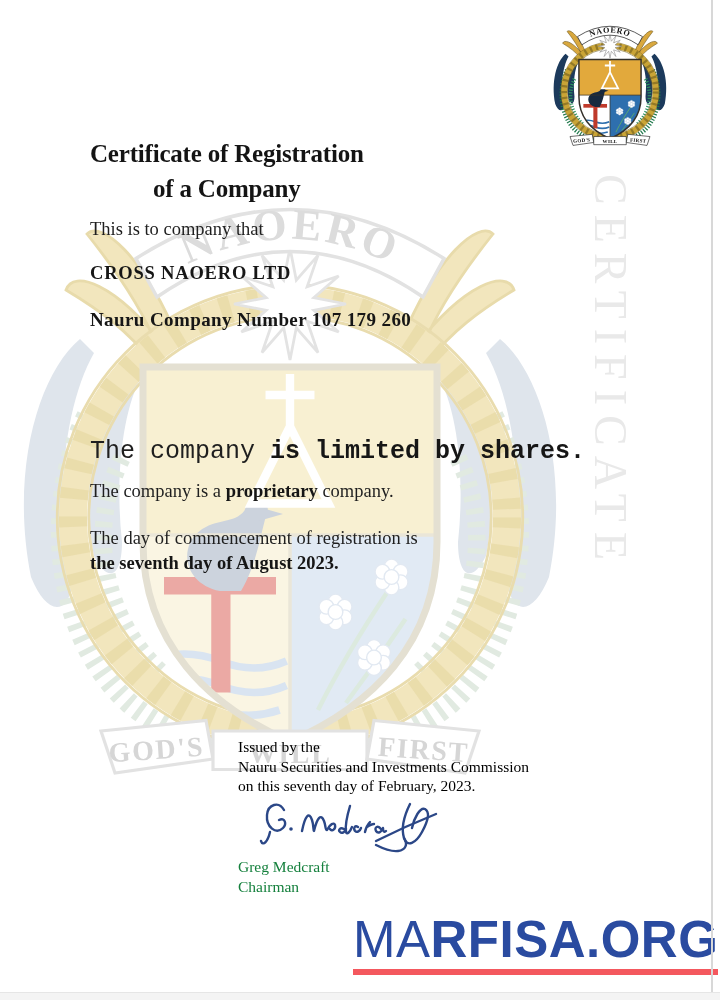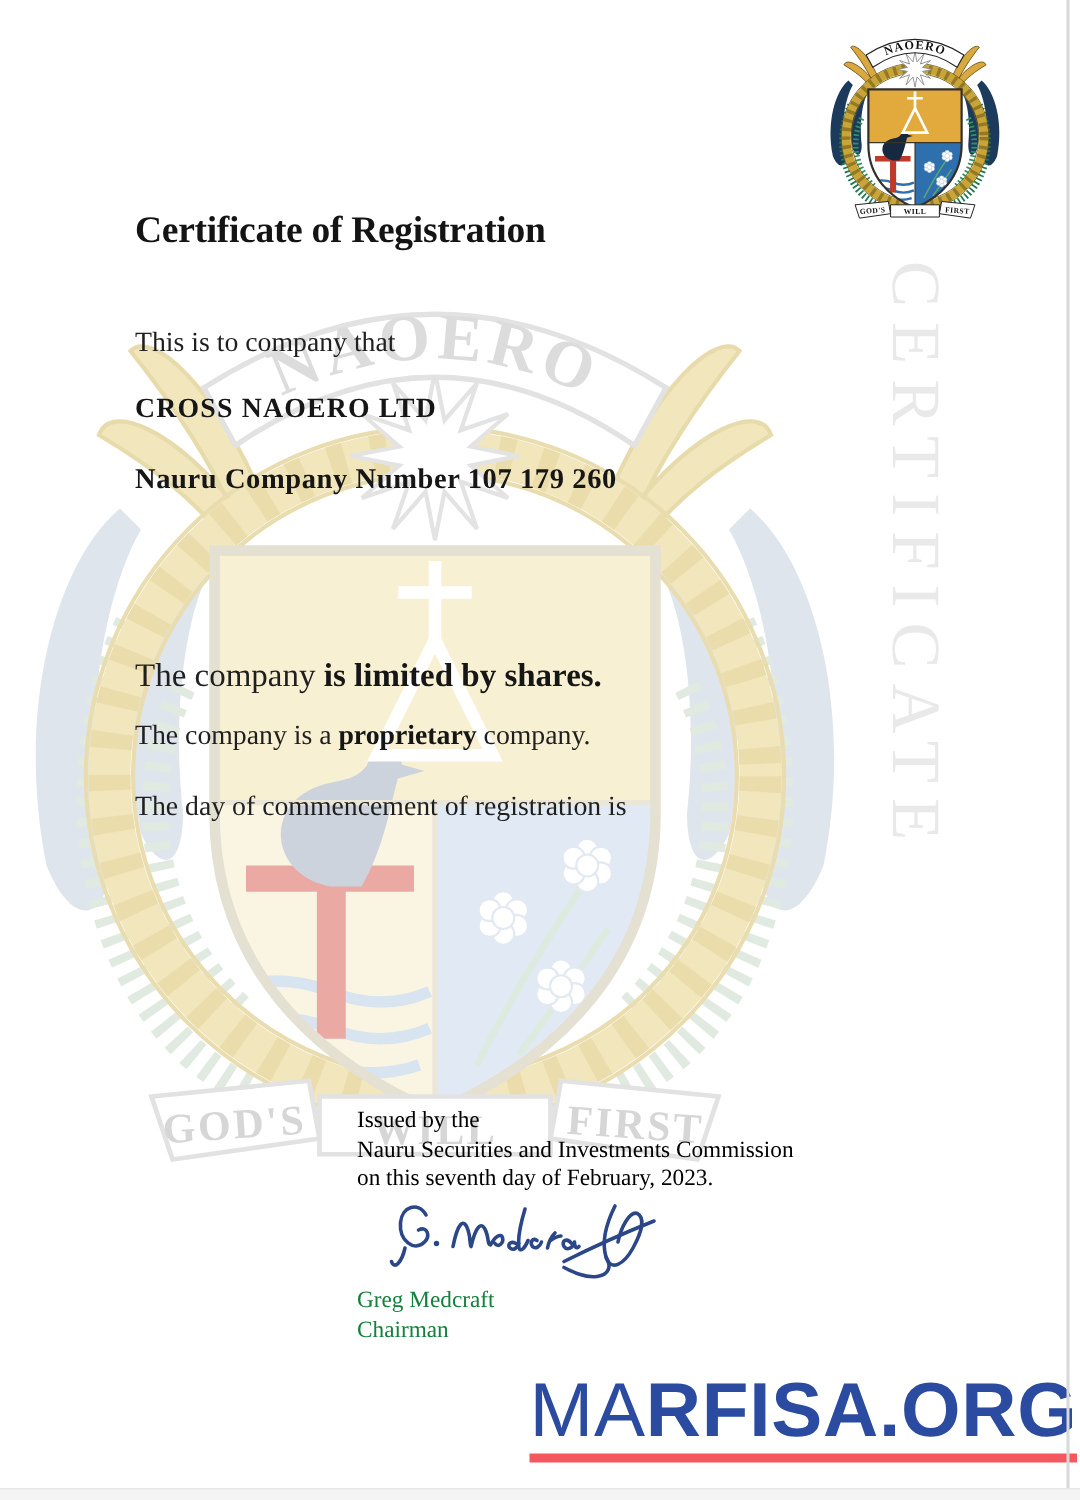--- a/index.html
+++ b/index.html
@@ -14,21 +14,21 @@
   
   .corner-coa{position:absolute;left:536px;top:8px;width:148px;height:152px;z-index:2;}
   
   .doc{position:absolute;inset:0;z-index:2;}
   .doc > *{position:absolute;left:90px;margin:0;}
   h1.title{top:136px;font-size:25px;font-weight:bold;line-height:35px;letter-spacing:-0.2px;color:#141414;text-align:center;}
   .p-intro{top:219px;font-size:18.5px;}
   .p-company{top:263px;font-size:18.5px;font-weight:bold;letter-spacing:0.8px;color:#161616;}
   .p-number{top:309px;font-size:19px;font-weight:bold;letter-spacing:0.4px;color:#161616;}
   .p-registered{top:356px;font-size:18.5px;line-height:36.5px;}
-  .p-limited{top:437px;font-size:22px;}
+  .p-limited{top:437px;font-size:25px;font-family:Liberation Mono, monospace;}
   .p-proprietary{top:481px;font-size:18.5px;}
   .p-commencement{top:526px;font-size:18.5px;line-height:24.5px;}
   .p-limited b,.p-proprietary b,.p-commencement b{color:#161616;}
   .issued{left:238px;top:737px;font-size:15.5px;line-height:19.5px;color:#000000;}
   .signature-svg{position:absolute;left:258px;top:796px;width:195px;height:62px;z-index:2;}
   .signatory{left:238px;top:857px;font-size:15.5px;line-height:19.5px;color:#15803d;}
   
   .brand{position:absolute;left:353px;top:914px;z-index:3;
          font-family:"Liberation Sans","DejaVu Sans",sans-serif;font-size:51px;
          line-height:52px;letter-spacing:0.5px;width:fit-content;}
@@ -228,28 +228,30 @@
     <g font-size="6.8" font-weight="600" letter-spacing="0.4" fill="#111111" font-family="Liberation Serif,serif" text-anchor="middle">
       <text x="62" y="173.5" transform="rotate(-4 62 173.5)">GOD'S</text>
       <text x="100" y="174.5">WILL</text>
       <text x="138" y="173.5" transform="rotate(4 138 173.5)">FIRST</text>
     </g>
   </svg>
 
   <div class="doc">
     <h1 class="title">
       <span>Certificate of Registration</span><br>
+      <span>of a Company</span>
     </h1>
     <p class="p-intro">This is to company that</p>
     <p class="p-company">CROSS NAOERO LTD</p>
     <p class="p-number">Nauru Company Number 107 179 260</p>
     <p class="p-limited"><span>The company </span><b>is limited by shares.</b></p>
     <p class="p-proprietary"><span>The company is a </span><b>proprietary</b><span> company.</span></p>
     <p class="p-commencement">
       <span>The day of commencement of registration is</span><br>
+      <b>the seventh day of August 2023.</b>
     </p>
     <div class="issued">
       <div>Issued by the</div>
       <div>Nauru Securities and Investments Commission</div>
       <div>on this seventh day of February, 2023.</div>
     </div>
     <div class="signatory">
       <div>Greg Medcraft</div>
       <div>Chairman</div>
     </div>

